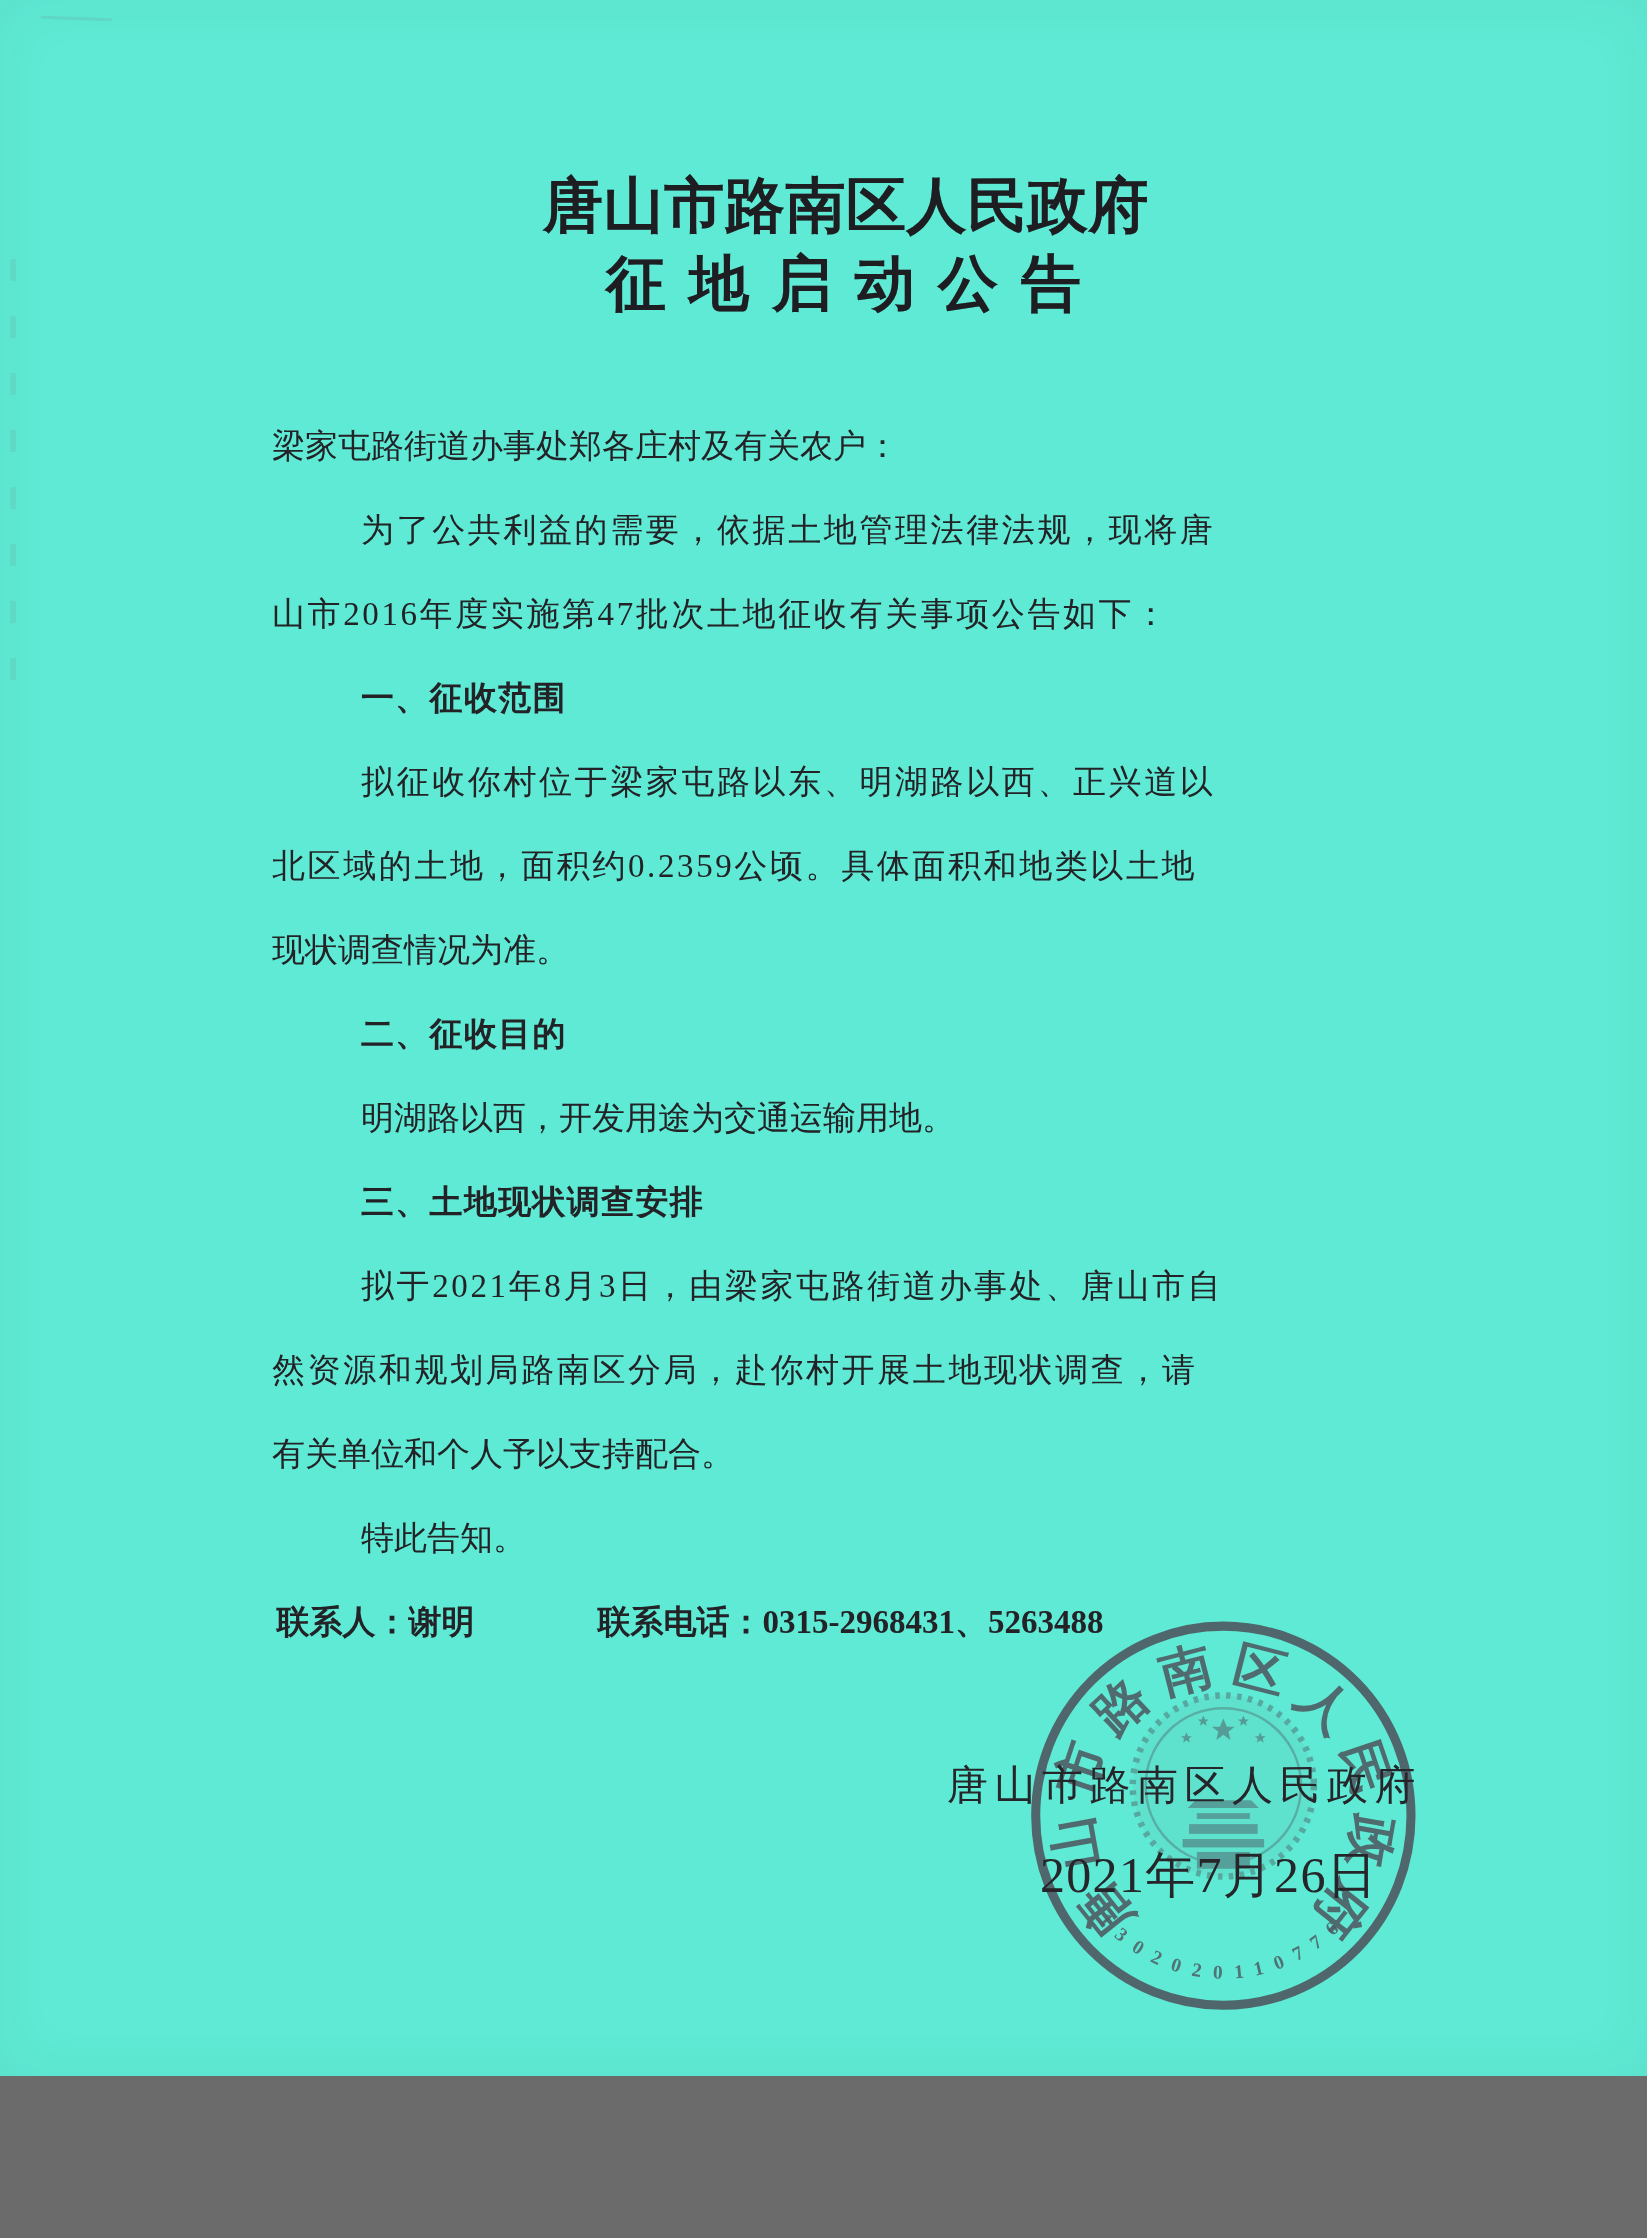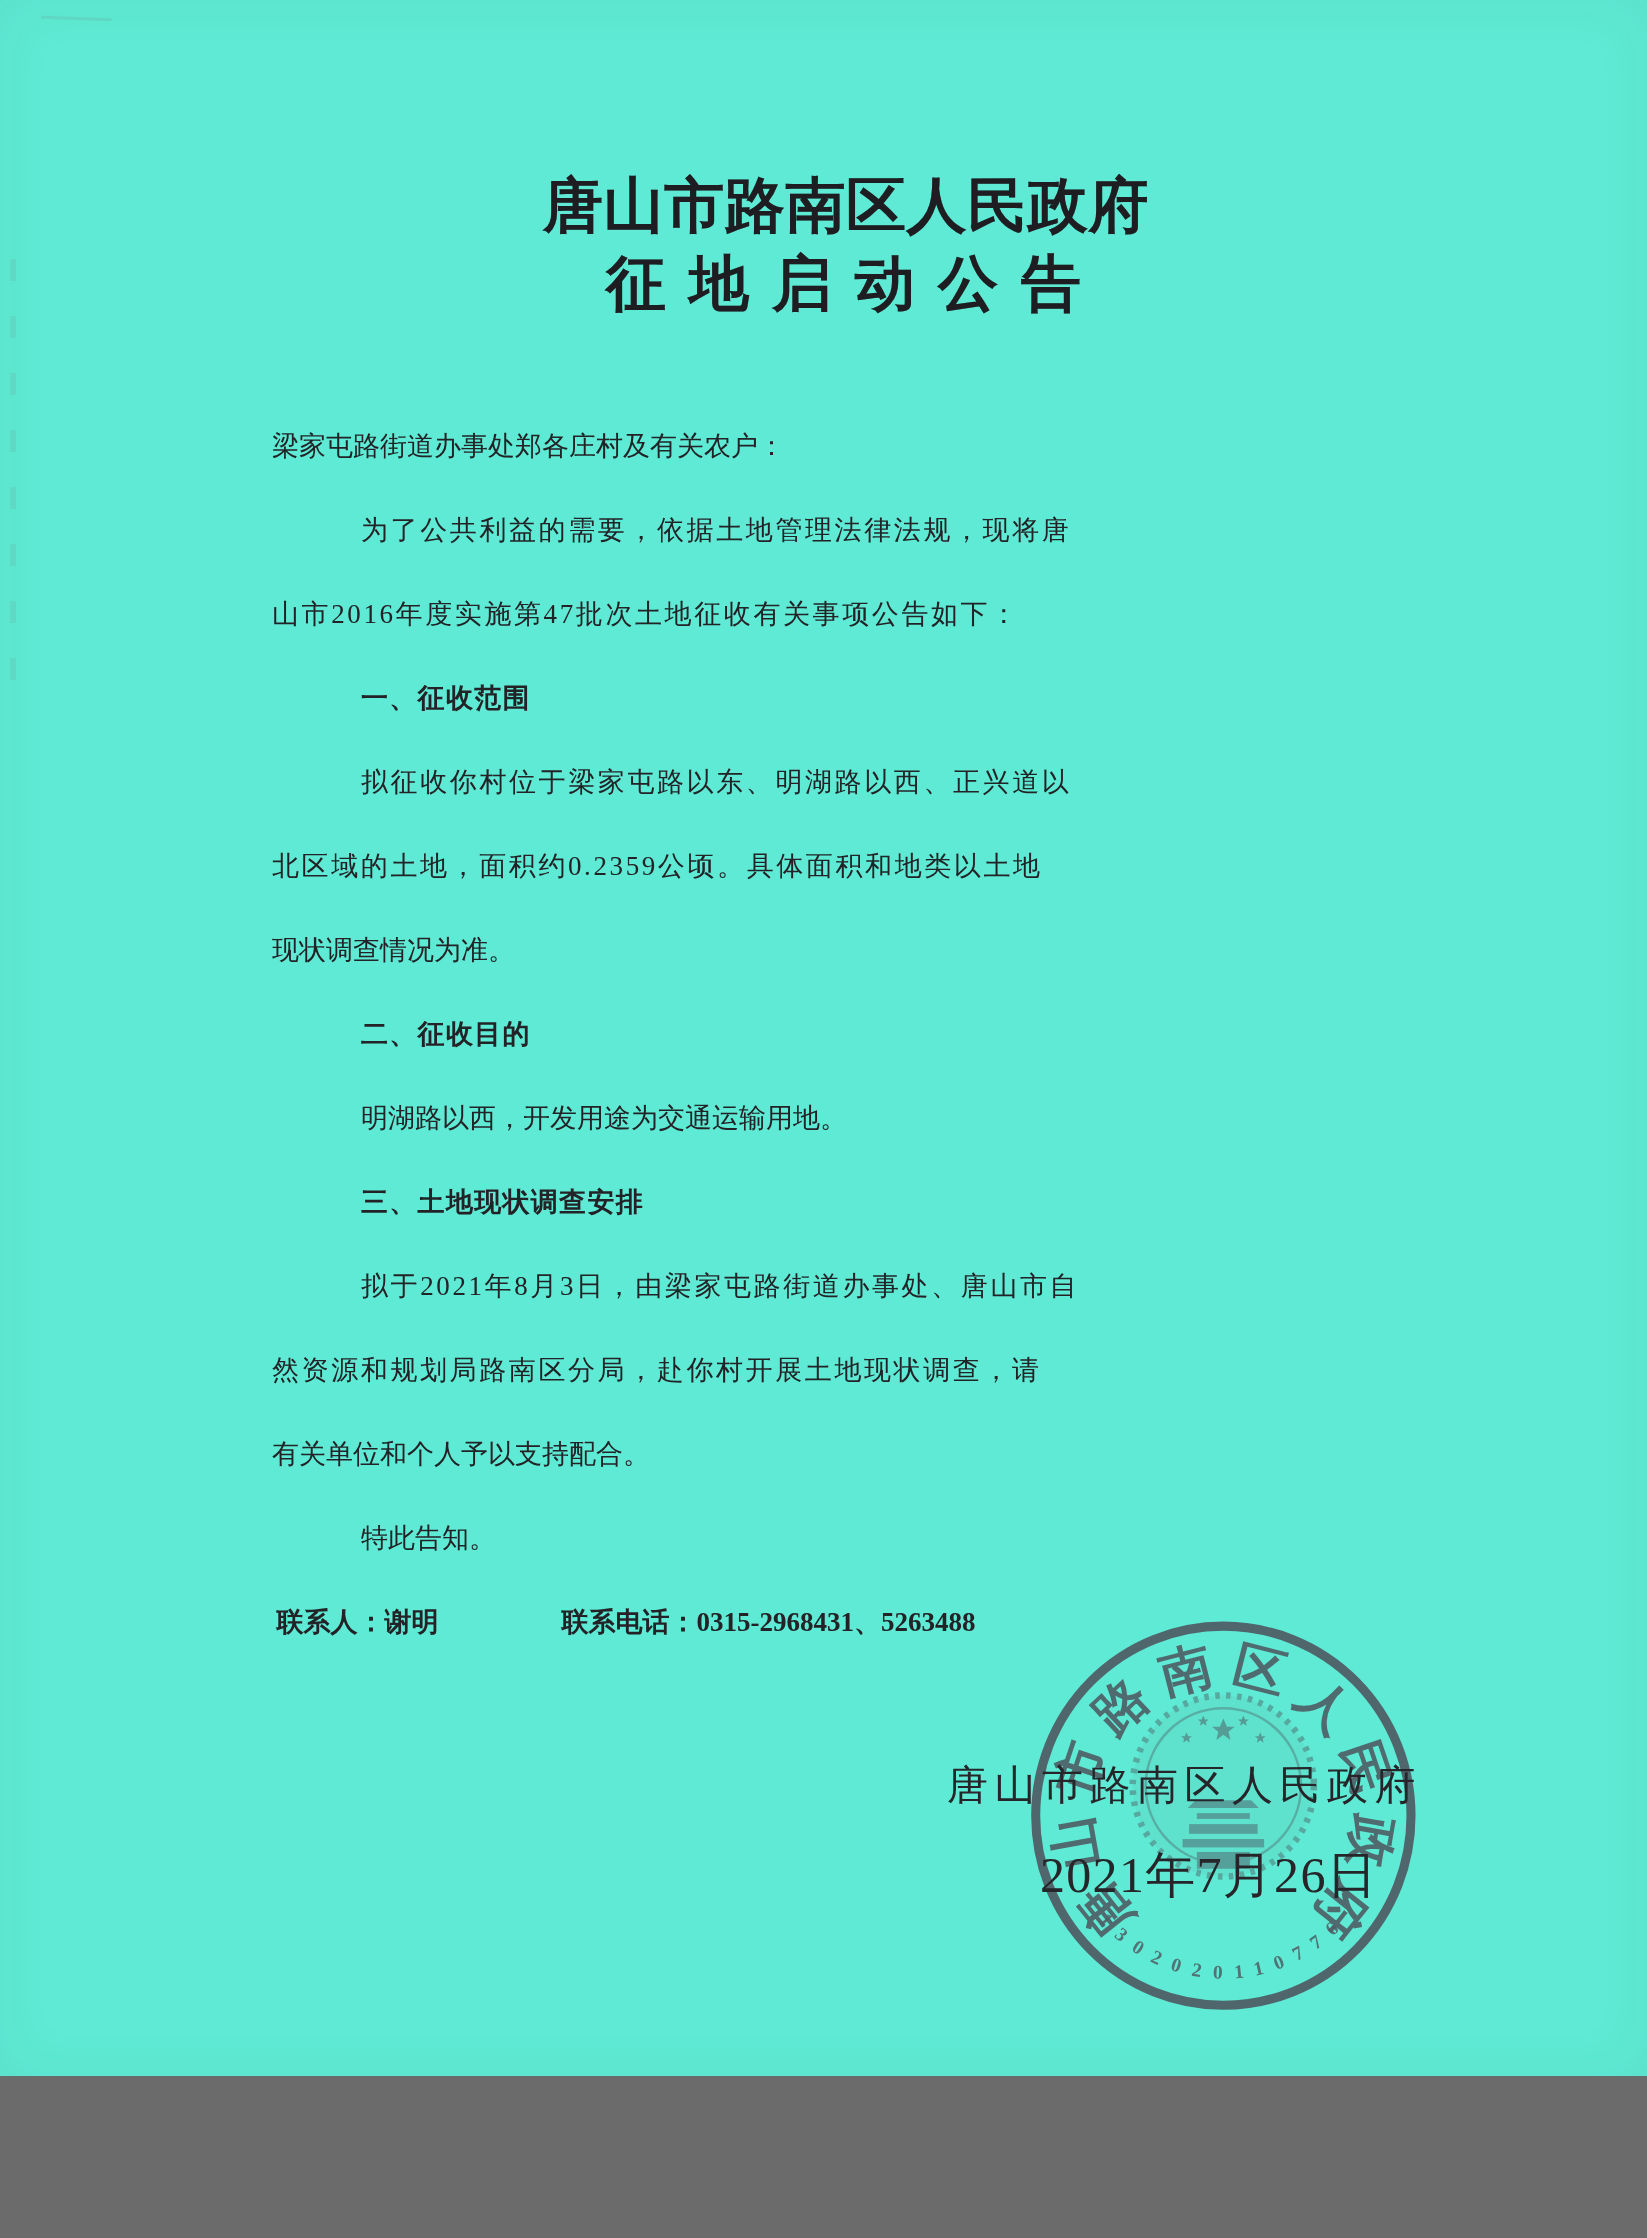--- a/index.html
+++ b/index.html
@@ -34,21 +34,21 @@
   }
   .title-line2 {
     position:absolute; left:606px; top:254px;
     font-size:60px; font-weight:bold; line-height:1; letter-spacing:23px;
     color:#1e1e22; text-shadow:0 0 0.6px rgba(30,30,34,.4);
     white-space:pre;
   }
 
   .doc-body {
     position:absolute; left:272px; top:404px; width:1205px;
-    font-size:27px;
+    font-size:33px;
   }
   .ln { height:84px; line-height:84px; white-space:pre; }
   .ind { text-indent:89px; }
   .jst { letter-spacing:2.6px;font-family:Liberation Serif, serif; }
   .hd  { font-weight:bold; font-family:"Liberation Sans","DejaVu Sans",sans-serif; letter-spacing:1.3px; }
 
   .contact .gap { display:inline-block; width:123px; }
   .contact { margin-left:4.5px;font-weight:bold; }
 
   .sig-issuer {

